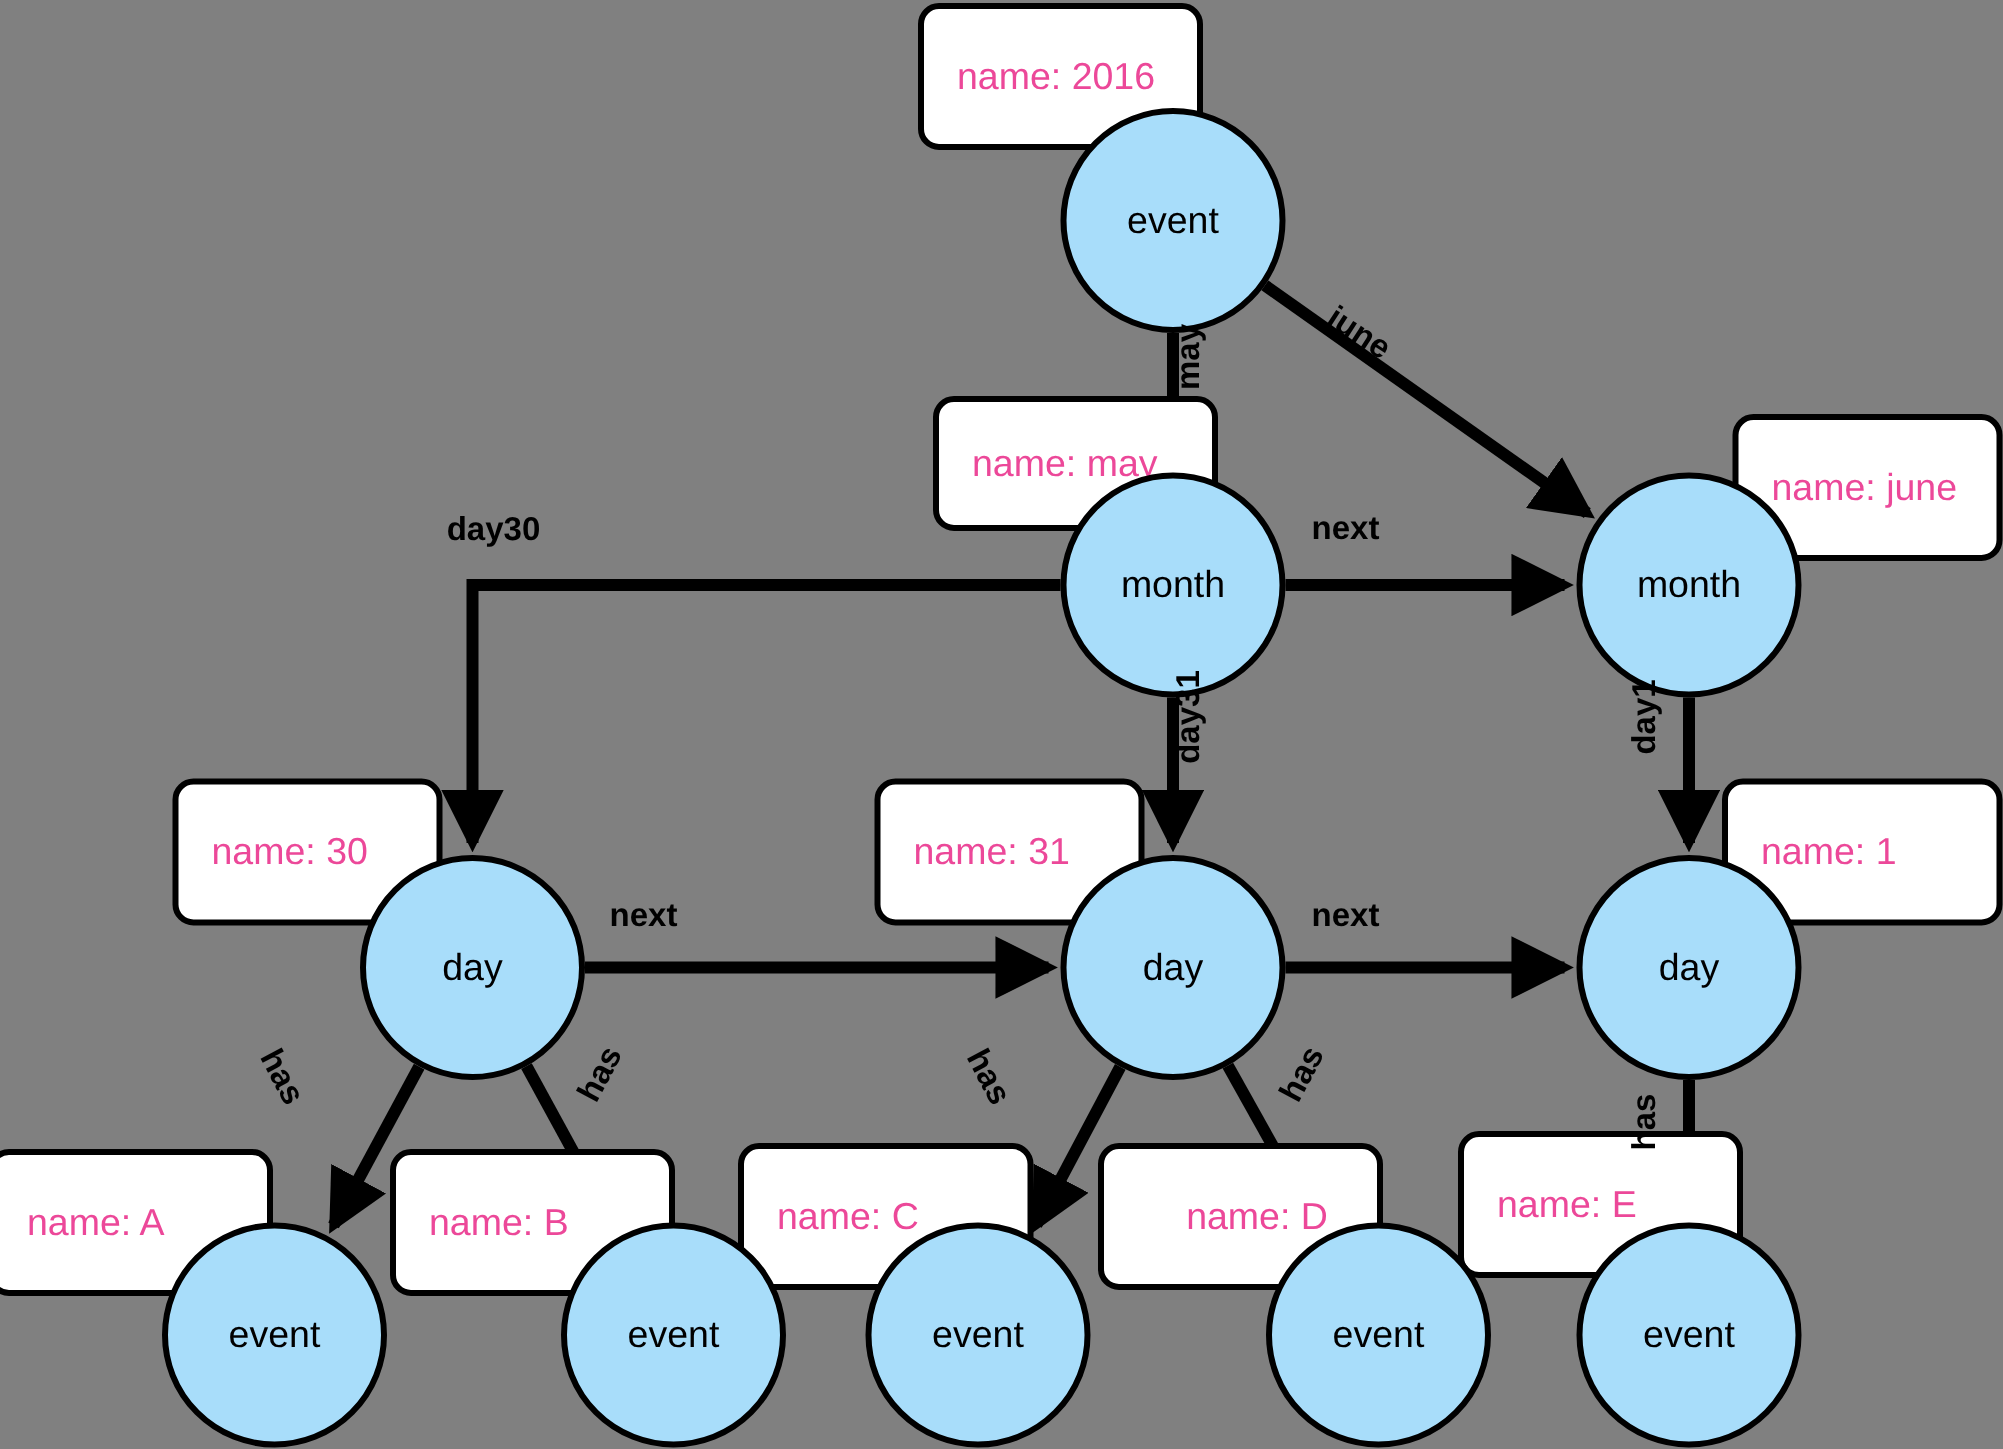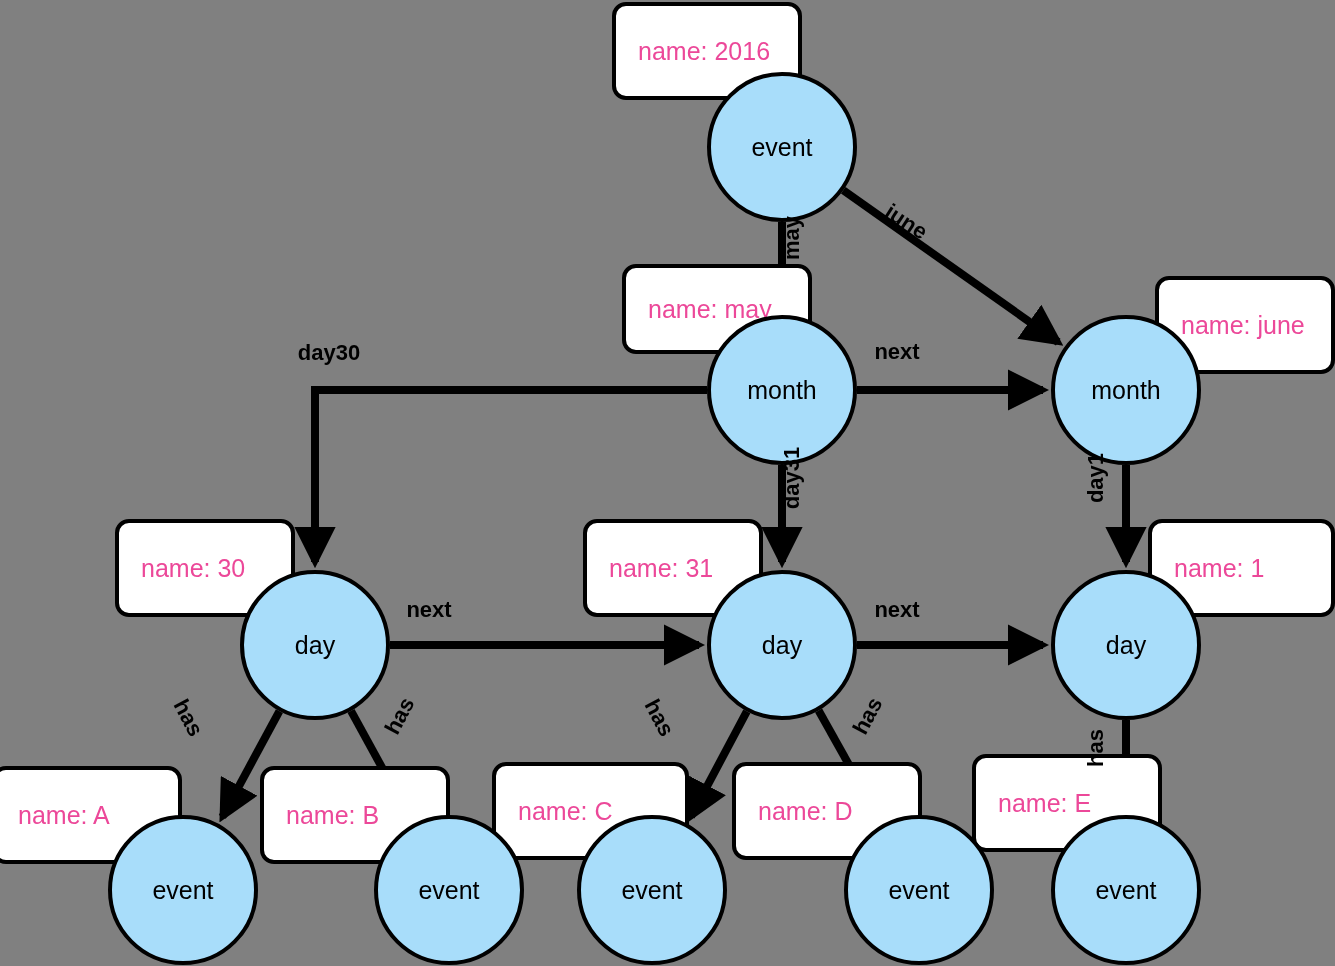--- a/index.html
+++ b/index.html
@@ -118,21 +118,21 @@
       </div>
       <div class="prop-box" style="left: -8px; top: 766px; width: 190px; height: 98px;">
         <span class="prop-text">name: A</span>
       </div>
       <div class="prop-box" style="left: 260px; top: 766px; width: 190px; height: 98px; text-align: center;">
         <span class="prop-text">name: B</span>
       </div>
       <div class="prop-box" style="left: 492px; top: 762px; width: 197px; height: 98px;">
         <span class="prop-text">name: C</span>
       </div>
-      <div class="prop-box" style="left: 732px; top: 762px; width: 190px; height: 98px;">
+      <div class="prop-box" style="left: 732px; top: 762px; width: 190px; height: 98px; justify-content: center;">
         <span class="prop-text">name: D</span>
       </div>
       <div class="prop-box" style="left: 972px; top: 754px; width: 190px; height: 98px;">
         <span class="prop-text">name: E</span>
       </div>
     </div>
   <div id="node-layer">
       <div class="node-circle" style="left: 707px; top: 72px; width: 150px; height: 150px; background: rgb(168, 221, 250);">
         <span class="node-label">event</span>
       </div>

